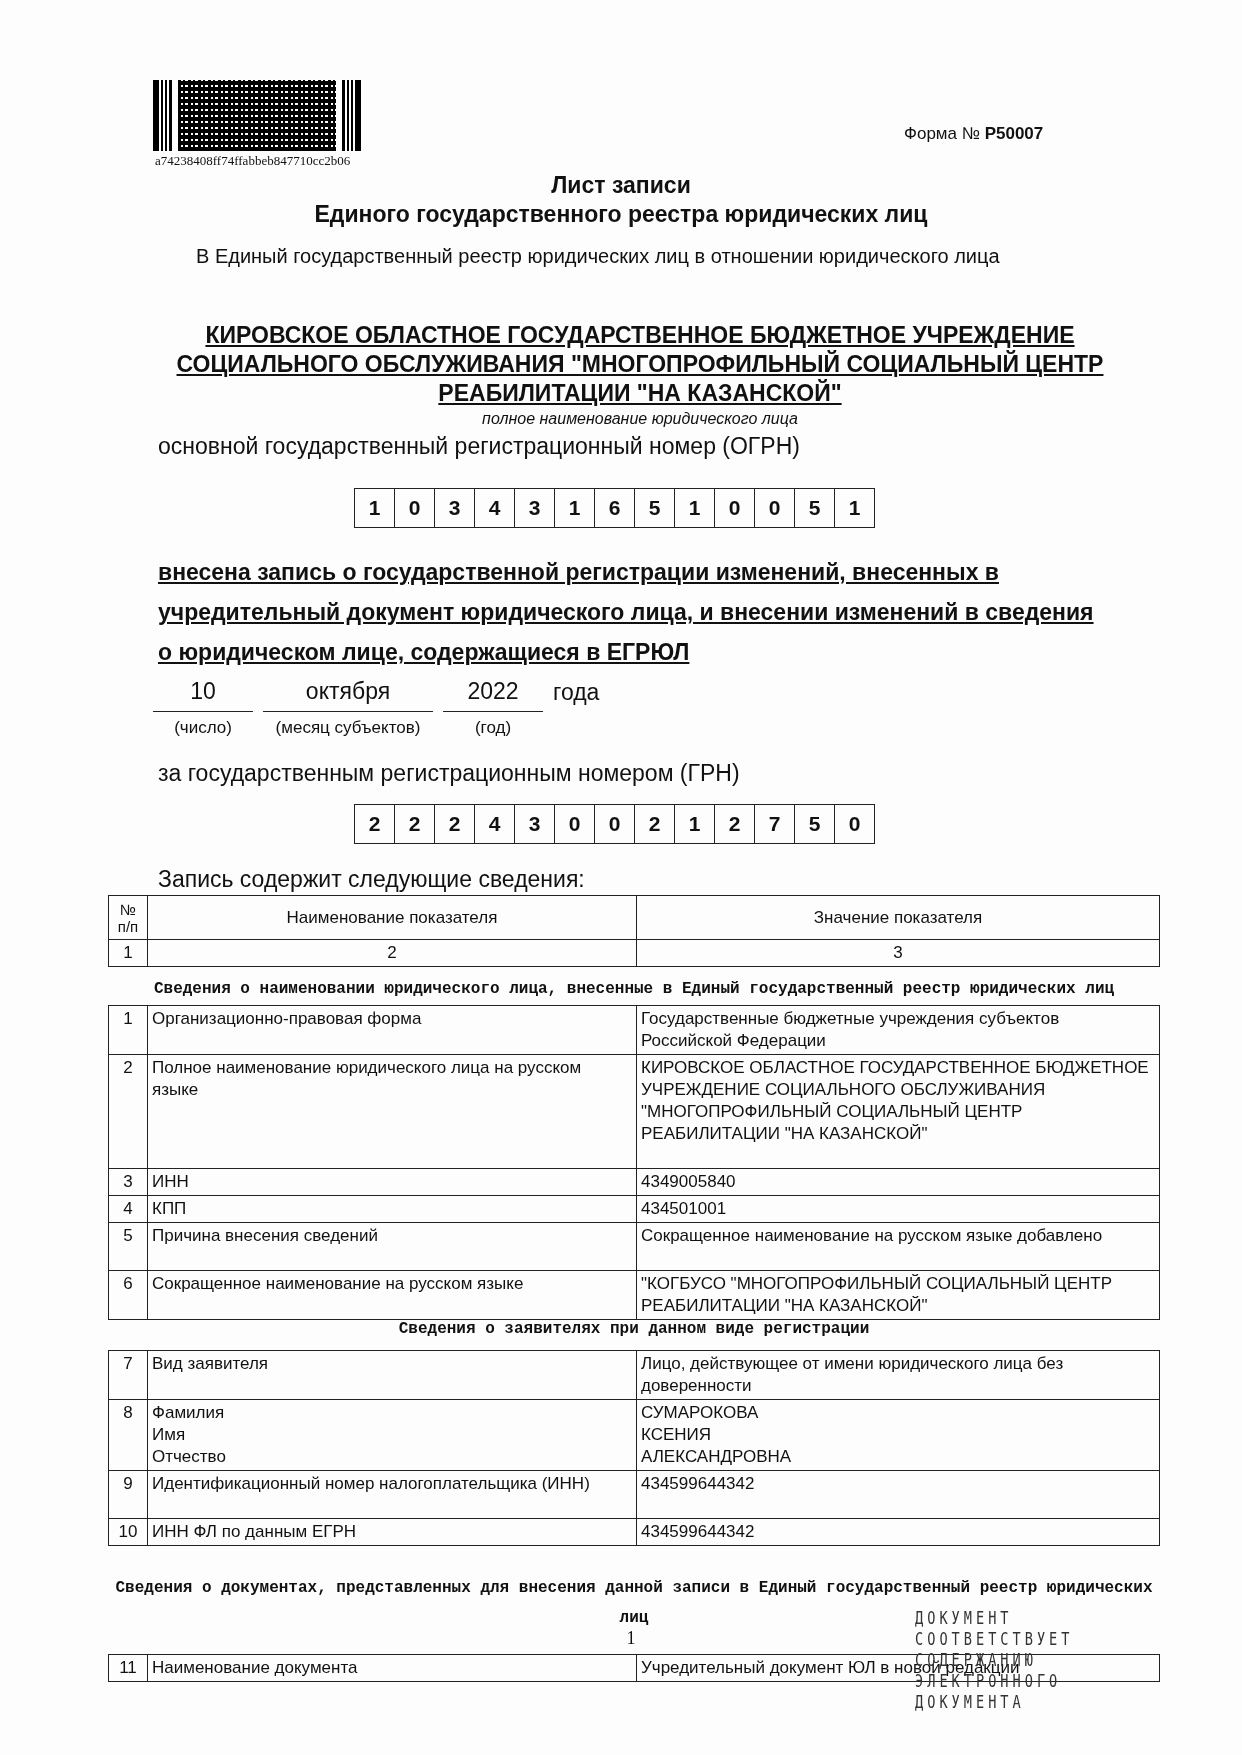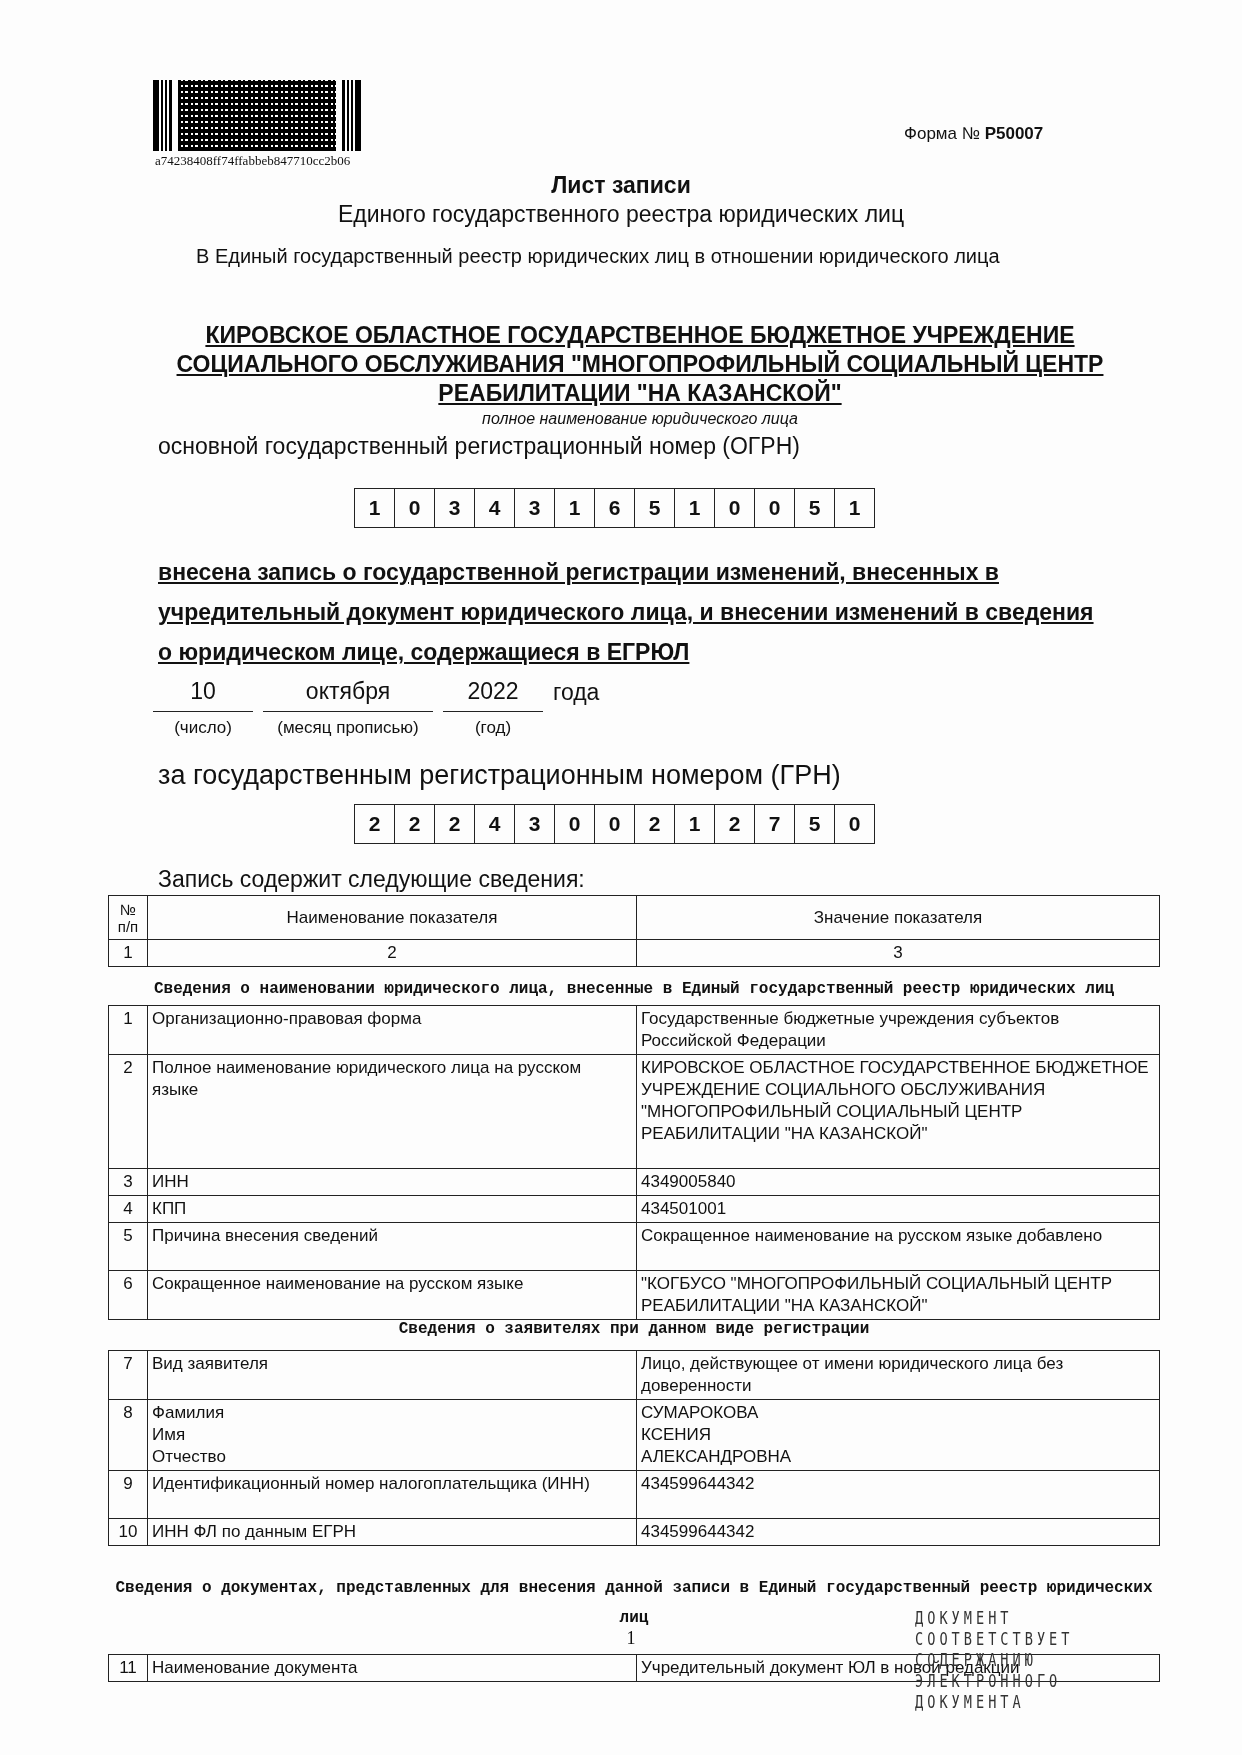--- a/index.html
+++ b/index.html
@@ -9,35 +9,35 @@
   .barcode .bars-l, .barcode .bars-r { display:flex; gap:2px; }
   .barcode .bars-l span, .barcode .bars-r span { display:block; background:#000; }
   .barcode .matrix { flex:1; margin:0 6px; background:
       repeating-linear-gradient(90deg,#000 0 3px,#fff 3px 5px,#000 5px 7px,#fff 7px 10px),
       repeating-linear-gradient(0deg,#000 0 4px,#fff 4px 6px);
       background-blend-mode:multiply; }
   .barcode-text { left:155px; top:153px; font-family:"Liberation Serif", serif; font-size:13px; }
   .form-no { left:904px; top:124px; font-size:17px; }
   .form-no b { font-weight:bold; }
   .title1 { left:0; width:1242px; top:172px; text-align:center; font-weight:bold; font-size:23px; }
-  .title2 { left:0; width:1242px; top:201px; text-align:center; font-weight:normal; font-size:23px; }
+  .title2 { left:0; width:1242px; top:201px; text-align:center; font-weight:bold; font-size:23px; }
   .intro { left:158px; top:244px; width:900px; font-size:20px; line-height:25px; text-indent:38px; }
   .org { left:150px; width:980px; top:321px; text-align:center; font-weight:bold; font-size:23px; line-height:29px; text-decoration:underline; }
   .org-caption { left:150px; width:980px; top:410px; text-align:center; font-style:italic; font-size:16px; }
   .ogrn-label { left:158px; top:433px; font-size:23px; }
   .digits { display:flex; border:1.5px solid #222; height:38px; }
   .digits div { width:39px; border-right:1.5px solid #222; display:flex; align-items:center; justify-content:center; font-weight:bold; font-size:21px; }
   .digits div:last-child { border-right:none; }
   .ogrn-box { left:354px; top:488px; }
   .grn-box { left:354px; top:804px; }
   .entry { left:158px; top:552px; width:950px; font-weight:bold; font-size:23px; line-height:40px; text-decoration:underline; }
   .date-row { left:153px; top:678px; display:flex; align-items:flex-end; gap:10px; font-size:23px; }
   .date-cell { text-align:center; border-bottom:1.5px solid #222; padding-bottom:6px; }
   .date-cap { position:absolute; top:718px; font-size:17px; text-align:center; }
-  .grn-label { left:158px; top:760px; font-size:27px; }
+  .grn-label { left:158px; top:760px; font-size:23px; }
   .contains { left:158px; top:866px; font-size:23px; }
   table { border-collapse:collapse; font-size:17px;border-radius:32px; }
   td { border:1.5px solid #222; vertical-align:top; padding:2px 4px; line-height:22px; }
   .tbl { left:108px; width:1052px; }
   .c1 { width:30px; text-align:center; }
   .c2 { width:480px; }
   .section { left:108px; width:1052px; text-align:center; font-family:Liberation Mono, monospace; font-weight:bold; font-size:16px; }
   .page-no { left:0; width:1262px; top:1628px; text-align:center; font-family:"Liberation Serif", serif; font-size:18px; }
   .stamp { left:915px; top:1608px; font-family:"DejaVu Sans Mono", monospace; font-size:17px; letter-spacing:5px; line-height:21px; color:#333; transform:scaleX(0.8); transform-origin:left top; }
   .hdr td { text-align:center; vertical-align:middle; }
@@ -95,21 +95,21 @@
 
 <div class="abs entry">внесена запись о государственной регистрации изменений, внесенных в учредительный документ юридического лица, и внесении изменений в сведения о юридическом лице, содержащиеся в ЕГРЮЛ</div>
 
 <div class="abs date-row">
   <div class="date-cell" style="width:100px">10</div>
   <div class="date-cell" style="width:170px">октября</div>
   <div class="date-cell" style="width:100px">2022</div>
   <div style="padding-bottom:6px">года</div>
 </div>
 <div class="date-cap" style="left:153px;width:100px">(число)</div>
-<div class="date-cap" style="left:263px;width:170px">(месяц прописью)</div>
+<div class="date-cap" style="left:263px;width:170px">(месяц субъектов)</div>
 <div class="date-cap" style="left:443px;width:100px">(год)</div>
 
 <div class="abs grn-label">за государственным регистрационным номером (ГРН)</div>
 <div class="abs digits grn-box">
   <div>2</div>
   <div>2</div>
   <div>2</div>
   <div>4</div>
   <div>3</div>
   <div>0</div>

